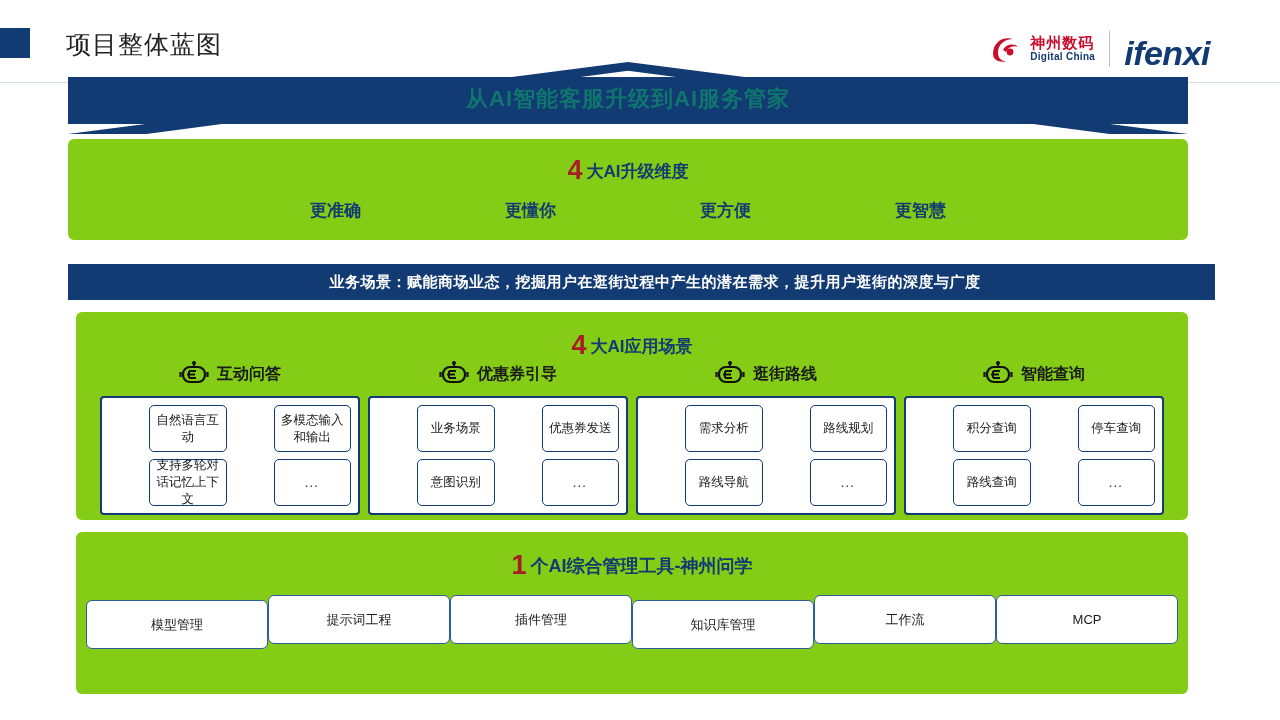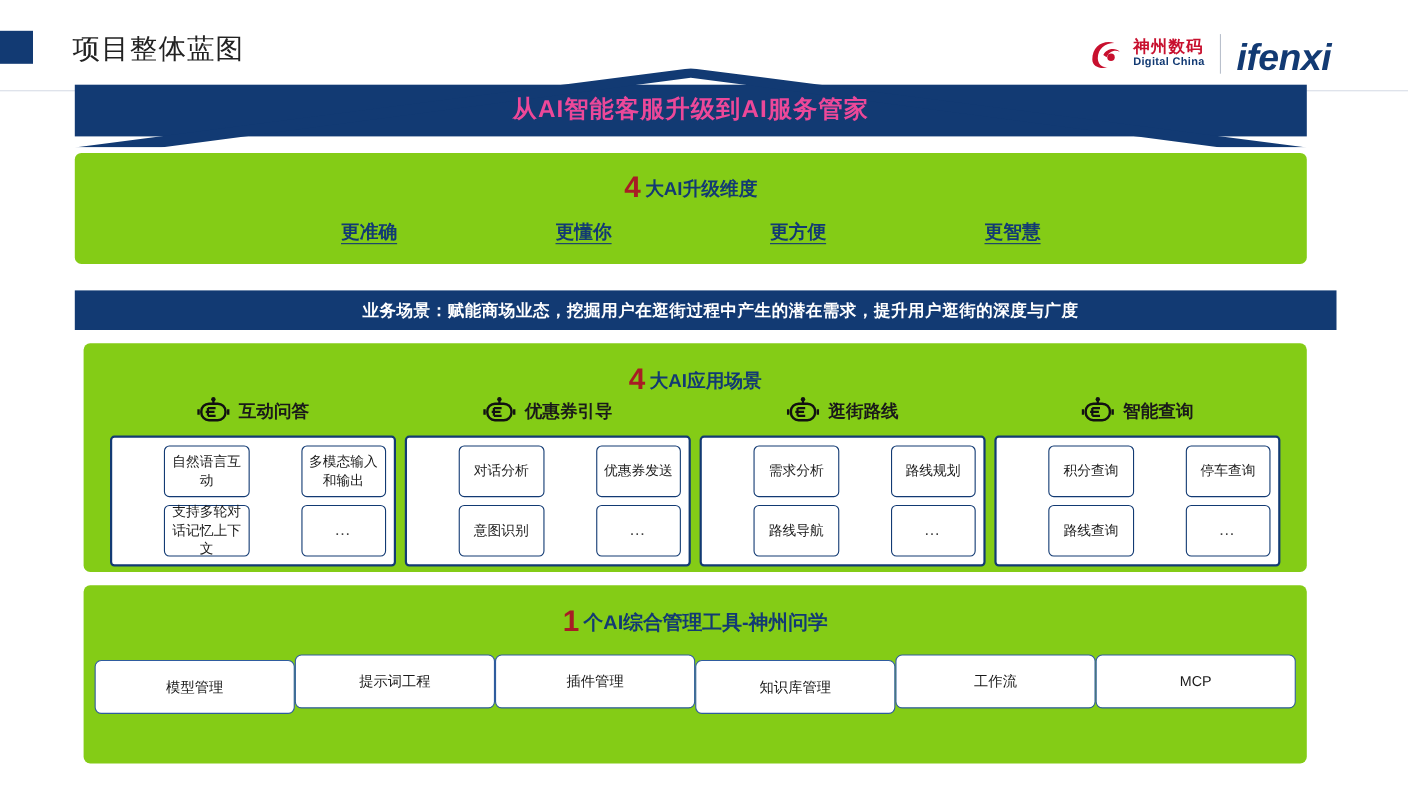--- a/index.html
+++ b/index.html
@@ -103,21 +103,21 @@
     left: 0; top: 15px;
     width: 100%;
     height: 47px;
     background: #123a73;
   }
   .banner-text {
     position: absolute;
     left: 0; top: 22px;
     width: 100%;
     text-align: center;
-    color: #ec4899;
+    color: #0f766e;
     font-size: 22px;
     font-weight: bold;
     letter-spacing: 1px;
   }
 
   
   .panel {
     position: absolute;
     background: #84cc16;
     border-radius: 6px;
@@ -154,21 +154,20 @@
     width: 100%;
     display: flex;
     justify-content: space-around;
     padding: 0 170px;
     box-sizing: border-box;
   }
   .dim-item {
     font-size: 17px;
     font-weight: bold;
     color: #123a73;
-    text-decoration: underline;
     text-underline-offset: 5px;
   }
 
   
   .scenario-bar {
     position: absolute;
     left: 68px; top: 264px;
     width: 1120px;
     height: 36px;
     background: #123a73;
@@ -381,21 +380,21 @@
             <rect x="4" y="6" width="22" height="15" rx="7" fill="none" stroke="#111" stroke-width="2.2"></rect>
             <path d="M17 10 L10 10 M10 10 L10 17 M10 17 L17 17" fill="none" stroke="#111" stroke-width="2"></path>
             <line x1="8" y1="13.5" x2="16" y2="13.5" stroke="#111" stroke-width="2"></line>
             <line x1="1.5" y1="11" x2="1.5" y2="16" stroke="#111" stroke-width="2.2"></line>
             <line x1="28.5" y1="11" x2="28.5" y2="16" stroke="#111" stroke-width="2.2"></line>
           </svg>
         </span>
         <span class="app-group-label">优惠券引导</span>
       </div>
       <div class="app-box">
-        <div class="app-cell">对话分析</div>
+        <div class="app-cell">业务场景</div>
         <div class="app-cell">优惠券发送</div>
         <div class="app-cell">意图识别</div>
         <div class="app-cell ellipsis">…</div>
       </div>
     </div>
 
     <div class="app-group">
       <div class="app-group-head">
         <span class="bot-icon">
           <svg width="30" height="26" viewBox="0 0 30 26">

